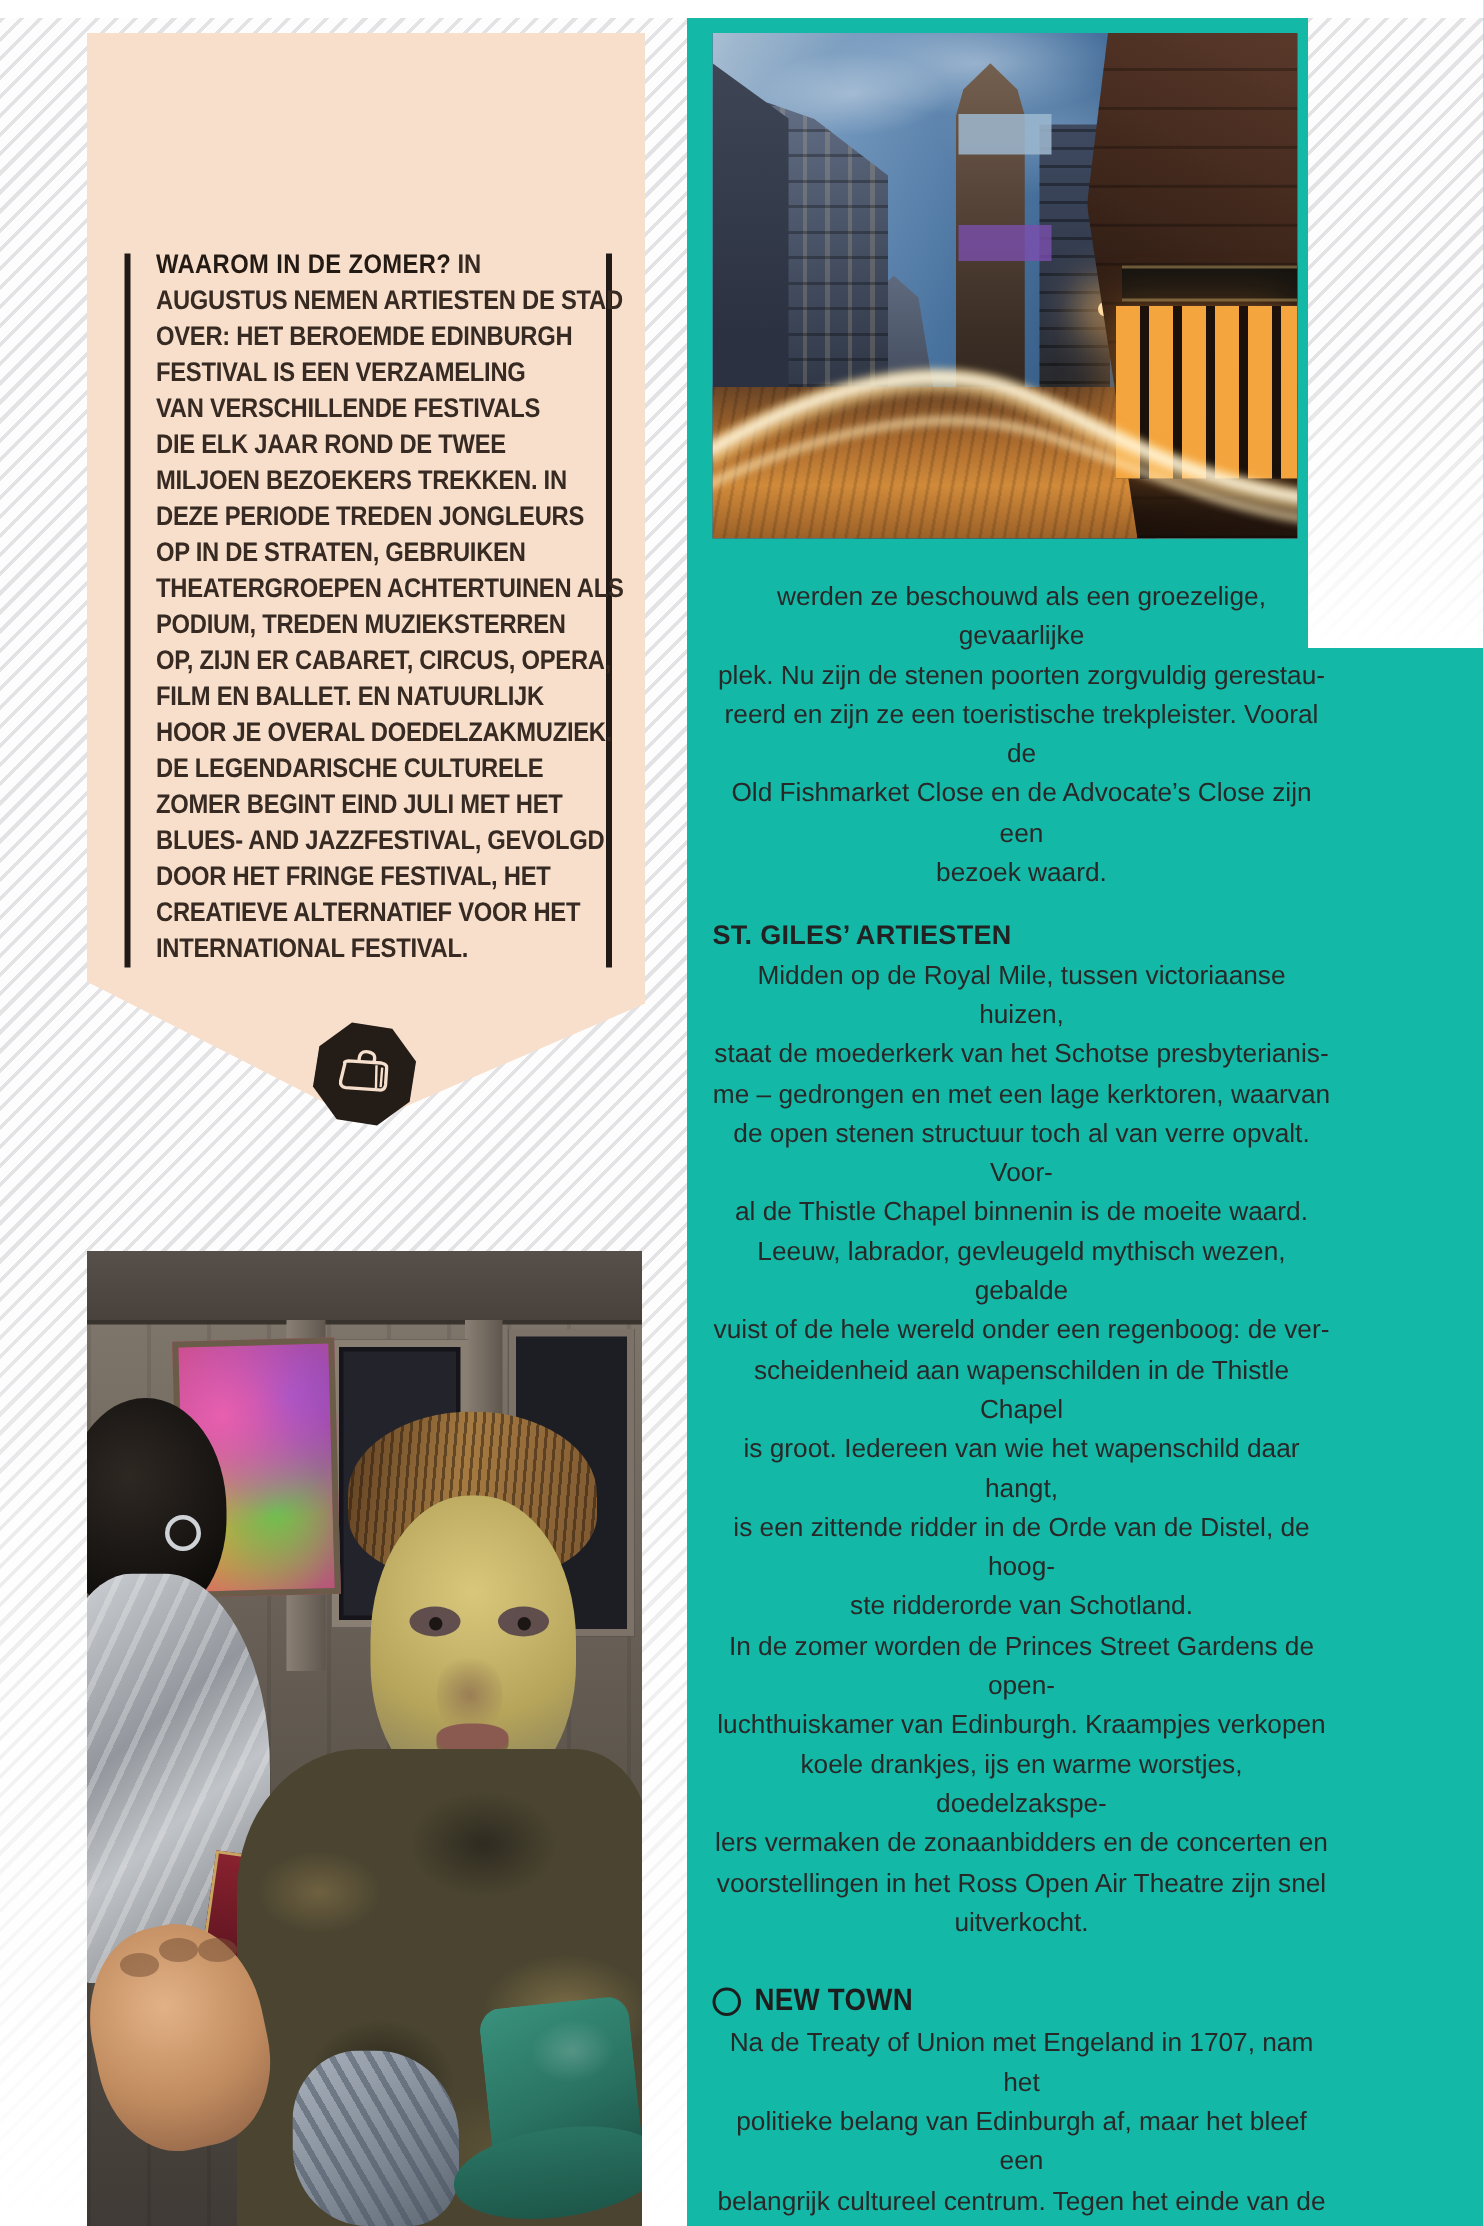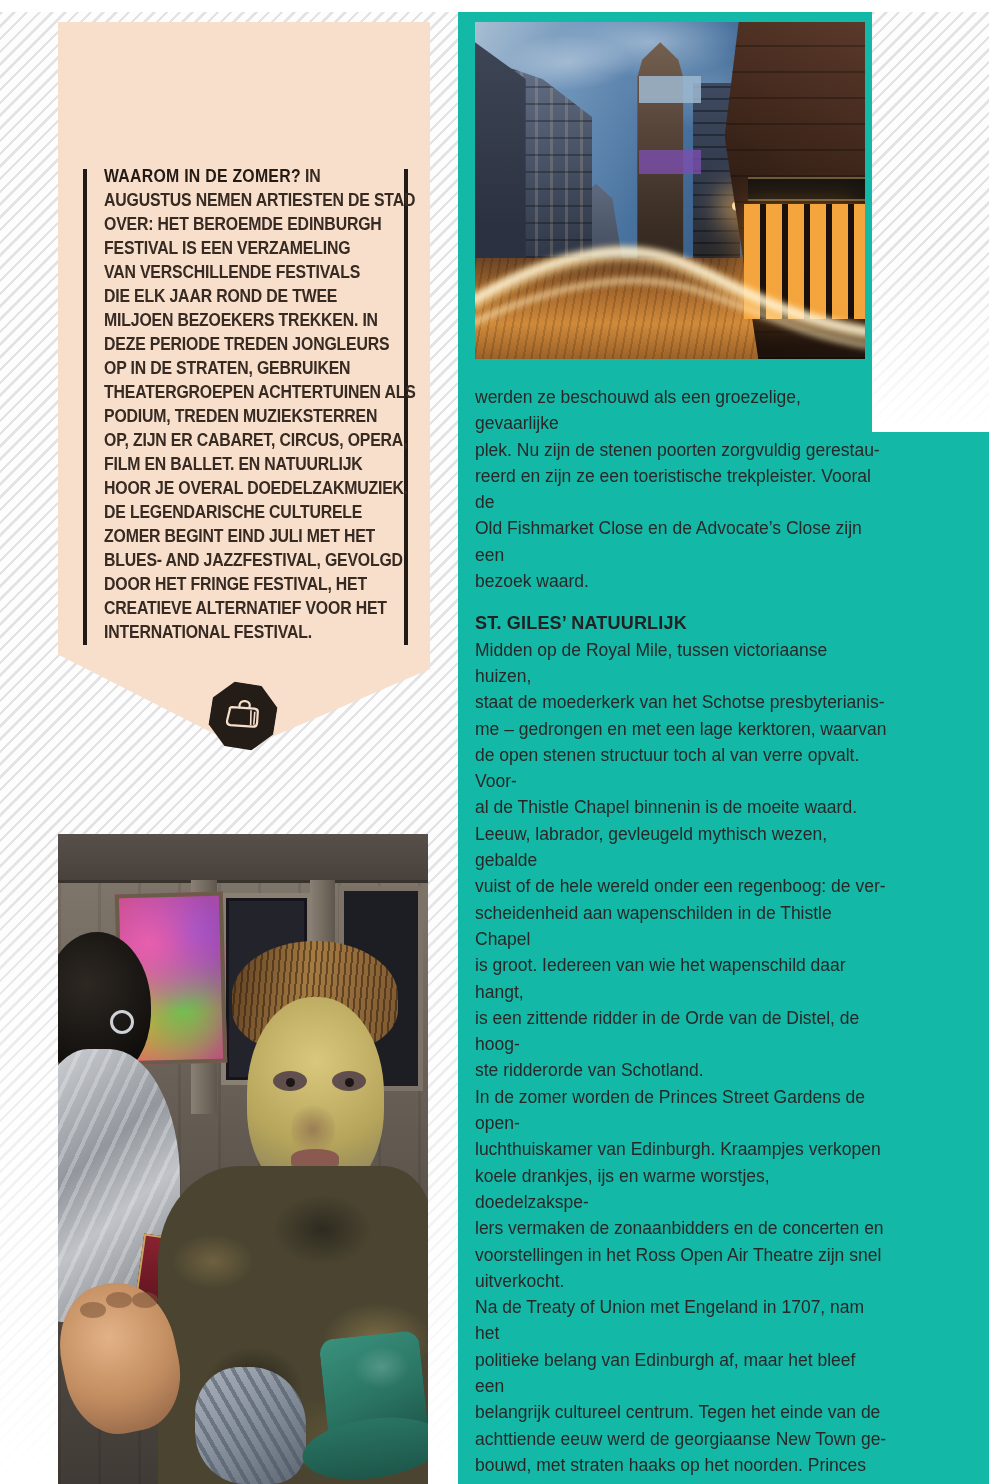--- a/index.html
+++ b/index.html
@@ -177,21 +177,21 @@
   .p2-hat-crown{left:72%;top:77%;width:27%;height:17%;border-radius:14% 14% 8% 8%;
     transform:rotate(-6deg);
     background:
       radial-gradient(40px 30px at 60% 30%,rgba(255,255,255,.18),rgba(255,255,255,0) 70%),
       linear-gradient(160deg,#39917c 0%,#2a7463 55%,#1c5246 100%);}
   
   .article{
     position:absolute;left:475px;top:372px;width:412px;
     color:#282828;font-size:17.5px;line-height:26.3px;
   }
-  .para{white-space:pre-line;margin:0;}
+  .para{white-space:pre-line;margin:0;text-align:center;}
   .h-plain{
     margin:16px 0 0 0;font-size:18px;font-weight:bold;color:#222;
     letter-spacing:0.2px;}
   .ring-heading{
     margin:27px 0 1px 0;display:flex;align-items:center;gap:9px;
     font-size:20.5px;font-weight:bold;color:#1d1d1d;}
   .ring-heading .label{
     display:inline-block;transform:scaleX(0.9);transform-origin:left center;
     letter-spacing:0.2px;}
   .ring{
@@ -297,38 +297,42 @@
     <div class="p2-hat-crown"></div>
     <div class="p2-hat-brim"></div>
   </div>
 
   <div class="article">
     <p class="para">werden ze beschouwd als een groezelige, gevaarlijke
 plek. Nu zijn de stenen poorten zorgvuldig gerestau-
 reerd en zijn ze een toeristische trekpleister. Vooral de
 Old Fishmarket Close en de Advocate’s Close zijn een
 bezoek waard.</p>
-    <h3 class="h-plain">ST. GILES’ NATUURLIJK</h3>
+    <h3 class="h-plain">ST. GILES’ ARTIESTEN</h3>
     <p class="para">Midden op de Royal Mile, tussen victoriaanse huizen,
 staat de moederkerk van het Schotse presbyterianis-
 me – gedrongen en met een lage kerktoren, waarvan
 de open stenen structuur toch al van verre opvalt. Voor-
 al de Thistle Chapel binnenin is de moeite waard.
 Leeuw, labrador, gevleugeld mythisch wezen, gebalde
 vuist of de hele wereld onder een regenboog: de ver-
 scheidenheid aan wapenschilden in de Thistle Chapel
 is groot. Iedereen van wie het wapenschild daar hangt,
 is een zittende ridder in de Orde van de Distel, de hoog-
 ste ridderorde van Schotland.</p>
     <p class="para">In de zomer worden de Princes Street Gardens de open-
 luchthuiskamer van Edinburgh. Kraampjes verkopen
 koele drankjes, ijs en warme worstjes, doedelzakspe-
 lers vermaken de zonaanbidders en de concerten en
 voorstellingen in het Ross Open Air Theatre zijn snel
 uitverkocht.</p>
+    <h3 class="ring-heading">
+      <span class="ring"></span>
+      <span class="label">NEW TOWN</span>
+    </h3>
     <p class="para">Na de Treaty of Union met Engeland in 1707, nam het
 politieke belang van Edinburgh af, maar het bleef een
 belangrijk cultureel centrum. Tegen het einde van de
 achttiende eeuw werd de georgiaanse New Town ge-
 bouwd, met straten haaks op het noorden. Princes</p>
 
   </div>
 
 </div>
 

